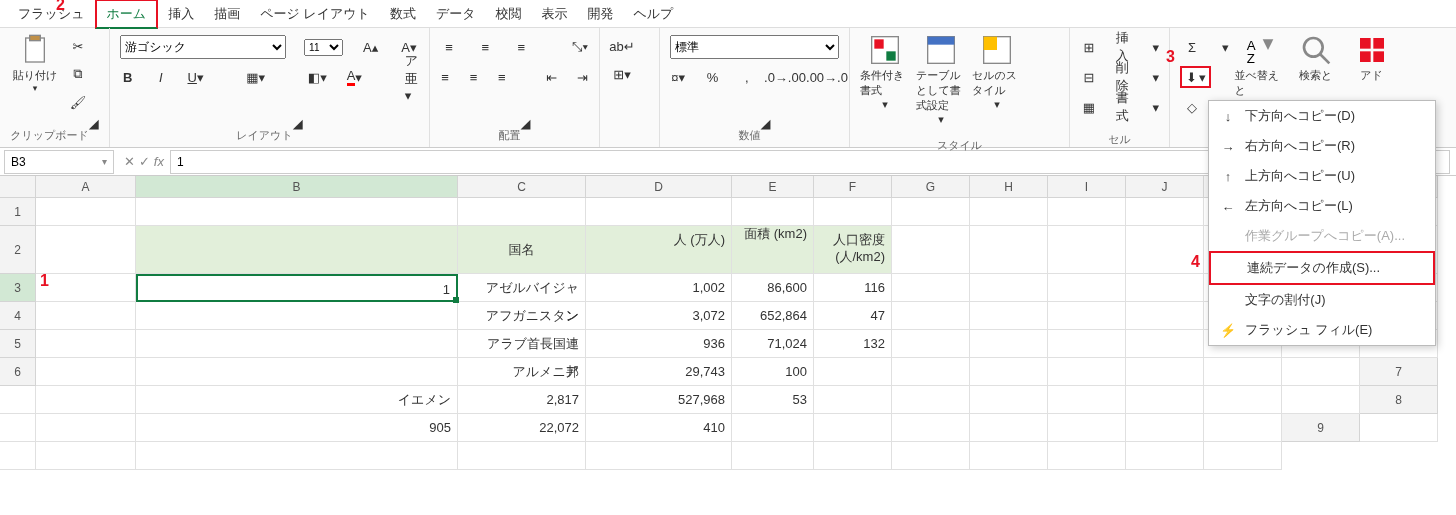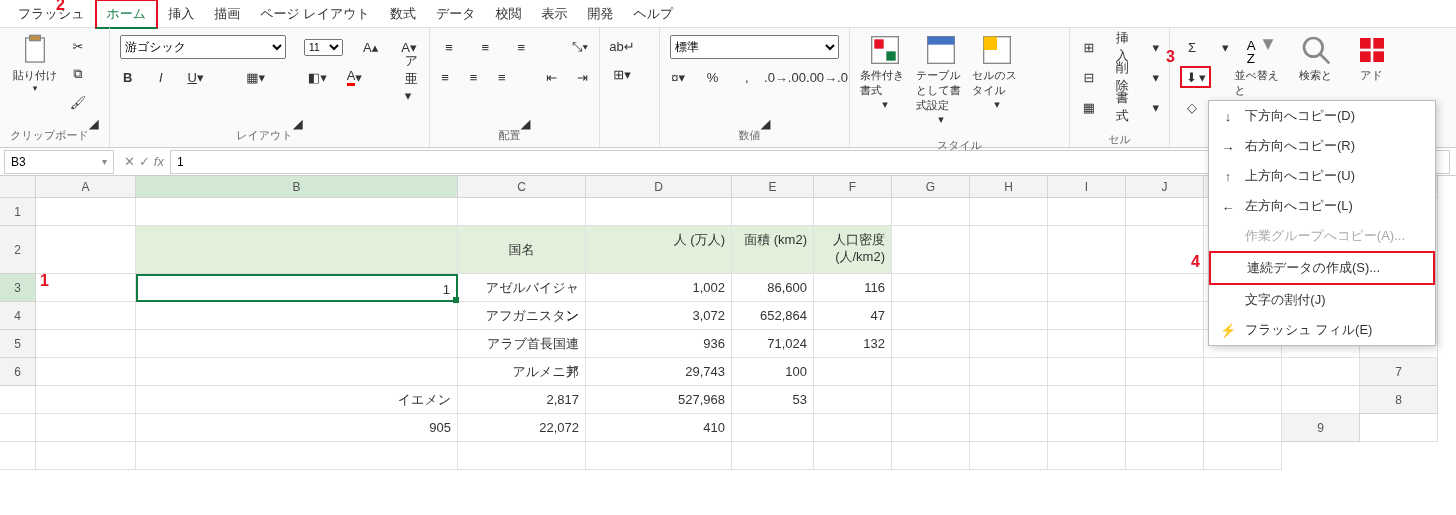--- a/index.html
+++ b/index.html
@@ -309,21 +309,21 @@
   <div class="cell"></div>
 
   <div class="row-header" style="height:48px;line-height:48px;">2</div>
   <div class="cell" style="height:48px;position:relative;">
     <span class="callout-num" style="bottom:-22px; left:4px;">1</span>
   </div>
   <div class="cell header-row" style="height:48px;background:#e2efda;"></div>
   <div class="cell header-row two-line" style="height:48px;background:#e2efda;text-align:center;line-height:48px;">国名</div>
   <div class="cell header-row two-line" style="height:48px;background:#e2efda;text-align:right;line-height:1.3;padding-top:6px;">人
 (万人)</div>
-  <div class="cell header-row two-line" style="height:48px;background:#e2efda;text-align:right;line-height:1.3;padding-top:6px;">面積
+  <div class="cell header-row two-line" style="height:48px;background:#e2efda;text-align:right;line-height:1.3;">面積
 (km2)</div>
   <div class="cell header-row two-line" style="height:48px;background:#e2efda;text-align:right;line-height:1.3;padding-top:6px;">人口密度
 (人/km2)</div>
   <div class="cell" style="height:48px;"></div>
   <div class="cell" style="height:48px;"></div>
   <div class="cell" style="height:48px;"></div>
   <div class="cell" style="height:48px;"></div>
   <div class="cell" style="height:48px;"></div>
   <div class="cell" style="height:48px;"></div>
   <div class="cell" style="height:48px;"></div>

